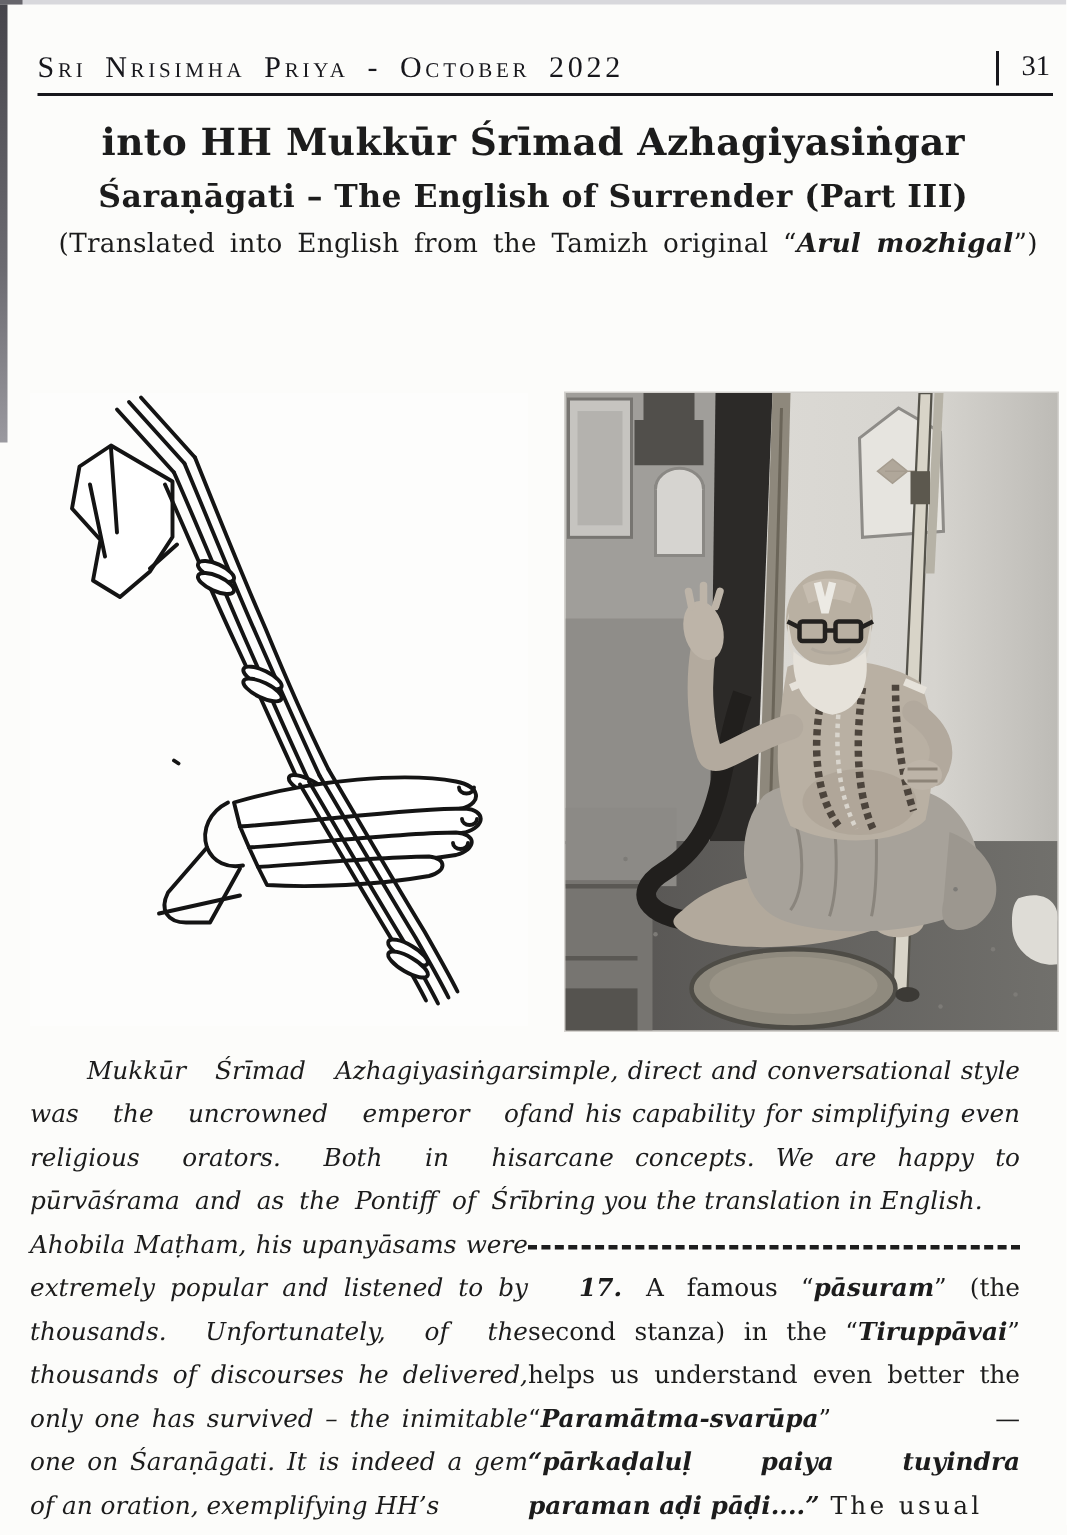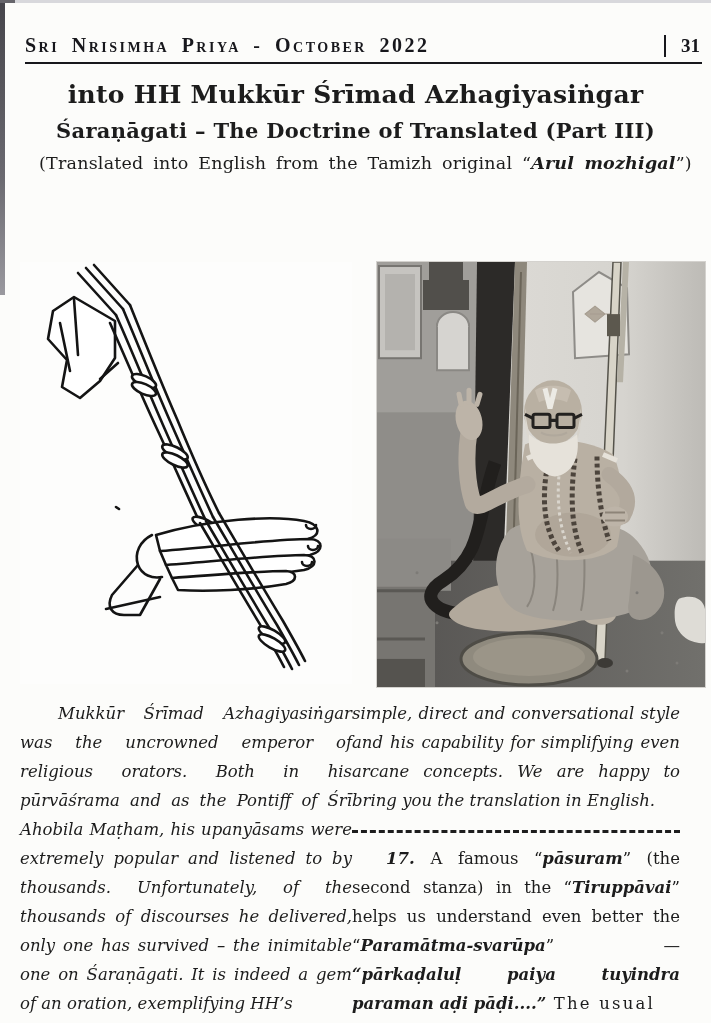--- a/index.html
+++ b/index.html
@@ -13,22 +13,22 @@
   }
   
   .top-band { position:absolute; top:0; left:0; width:711px; height:3px; background:#d8d8dc; }
   .top-band-dark { position:absolute; top:0; left:0; width:15px; height:3px; background:#66656b; }
   .left-strip { position:absolute; top:3px; left:0; width:5px; height:292px;
     background:linear-gradient(180deg,#46454b 0%, #6b6a70 60%, #9a999f 100%); }
 
   
   .header {
     position:absolute; top:34px; left:25px; right:9px;
-    display:flex; justify-content:space-between; align-items:flex-end;
-    border-bottom:2px solid #17171c; padding-bottom:5px;font-weight:bold;
+    display:flex; justify-content:space-between; 
+    border-bottom:2px solid #17171c; padding-bottom:5px;
   }
   .journal {
     font-family:"Liberation Serif", serif;
     font-variant:small-caps; font-size:20px; letter-spacing:2.5px; word-spacing:5px;
     color:#17171c;
   }
   .pageno {
     font-family:"Liberation Serif", serif;
     font-size:19px; line-height:19px;
     border-left:2px solid #17171c; padding:1px 2px 2px 15px; color:#17171c;margin-left:44px;
@@ -72,21 +72,21 @@
   <div class="top-band-dark"></div>
   <div class="left-strip"></div>
 
   <div class="header">
     <span class="journal">Sri Nrisimha Priya - October 2022</span>
     <span class="pageno">31</span>
   </div>
 
   <div class="titles">
     <div class="t2">into HH Mukkūr Śrīmad Azhagiyasiṅgar</div>
-    <div class="t3">Śaraṇāgati – The Doctrine of Translated (Part III)</div>
+    <div class="t3">Śaraṇāgati – The English of Surrender (Part III)</div>
     <p class="subtitle"><span>(Translated into English from the Tamizh original “</span><span class="em">Arul mozhigal</span><span>”)</span></p>
   </div>
 
 
   <div class="figures">
 
     <div class="fig-left">
       <svg viewBox="0 0 332 420">
         <g fill="none" stroke="#141414" stroke-width="2.6" stroke-linecap="round" stroke-linejoin="round">
           <path d="M58 10 L96 52 M66 5 L103 46 M74 2 L110 42"></path>

